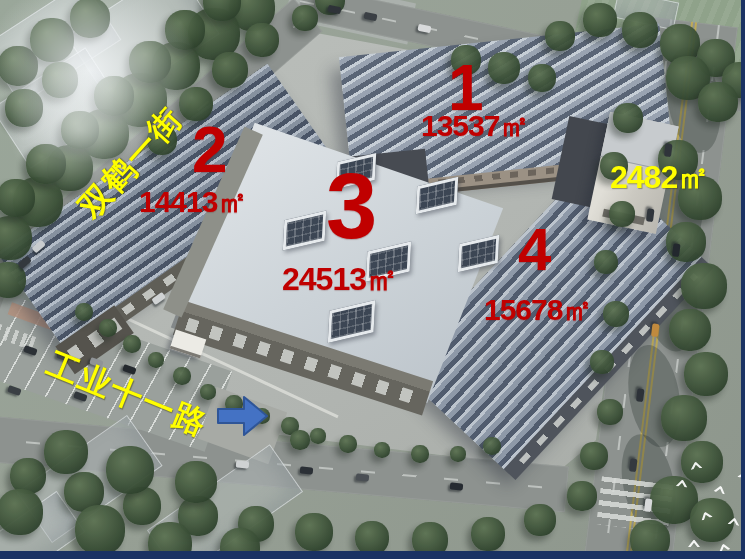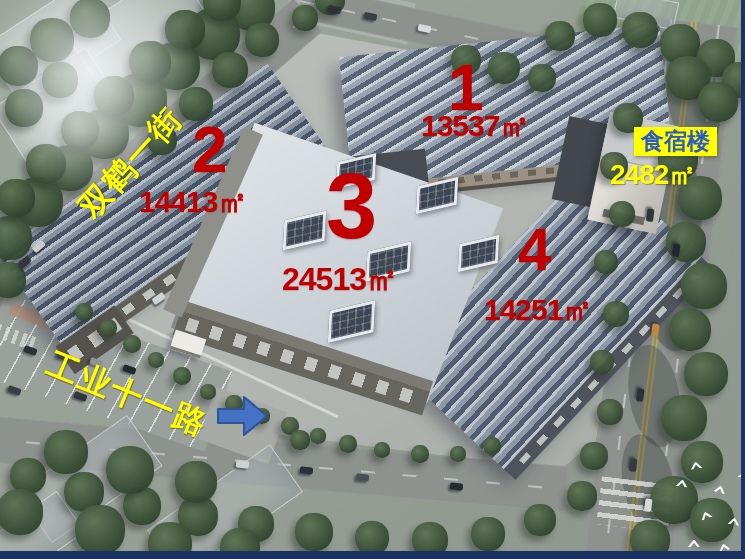--- a/index.html
+++ b/index.html
@@ -284,24 +284,23 @@
   <div class="anno bignum" style="left:448px;top:56px;font-size:64px;">1</div>
   <div class="anno arealbl" style="left:421px;top:111px;font-size:30px;">13537㎡</div>
 
   <div class="anno bignum" style="left:192px;top:118px;font-size:64px;">2</div>
   <div class="anno arealbl" style="left:139px;top:187px;font-size:30px;">14413㎡</div>
 
   <div class="anno bignum" style="left:326px;top:160px;font-size:92px;">3</div>
   <div class="anno arealbl" style="left:282px;top:263px;font-size:32px;">24513㎡</div>
 
   <div class="anno bignum" style="left:518px;top:220px;font-size:60px;">4</div>
-  <div class="anno arealbl" style="left:484px;top:295px;font-size:30px;">14251㎡</div>
-
-  <div class="anno badge" style="left:634px;top:127px;">食宿楼</div>
-  <div class="anno canteen-area" style="left:610px;top:161px;font-size:28px;">2482㎡</div>
+  <div class="anno arealbl" style="left:484px;top:295px;font-size:30px;">15678㎡</div>
+
+  <div class="anno canteen-area" style="left:610px;top:161px;font-size:32px;">2482㎡</div>
 
   <div class="anno street" style="left:38px;top:146px;width:185px;font-size:32px;transform:rotate(-48deg);">双鹤一街</div>
   <div class="anno street" style="left:30px;top:378px;width:195px;font-size:32px;transform:rotate(22deg);">工业十一路</div>
 
   <svg class="anno" width="54" height="46" viewBox="0 0 54 46" style="left:216px;top:393px;">
     <polygon points="2,16 28,16 28,4 51,23 28,42 28,30 2,30" fill="#4472c4" stroke="#2f5597" stroke-width="2" stroke-linejoin="round"></polygon>
   </svg>
 </div>
 
 </body></html>

